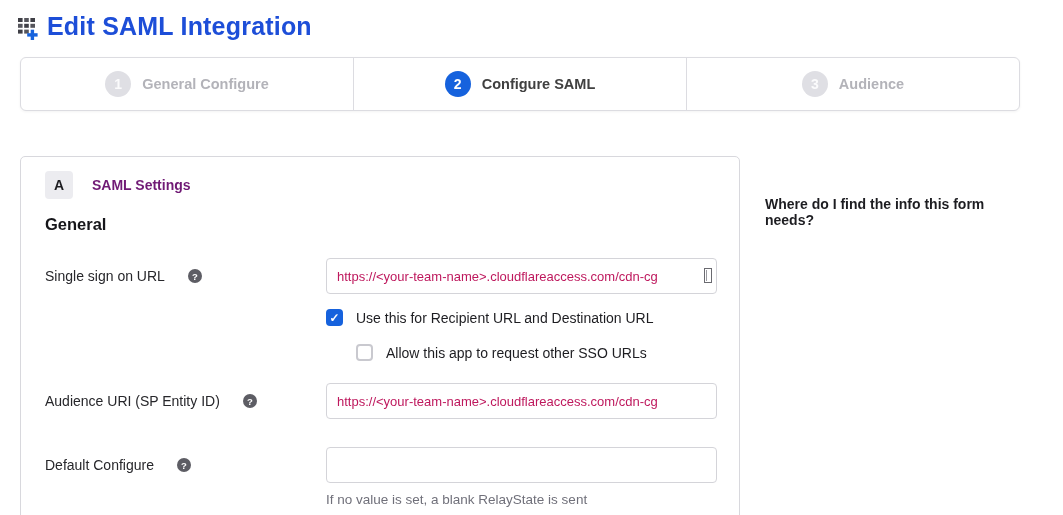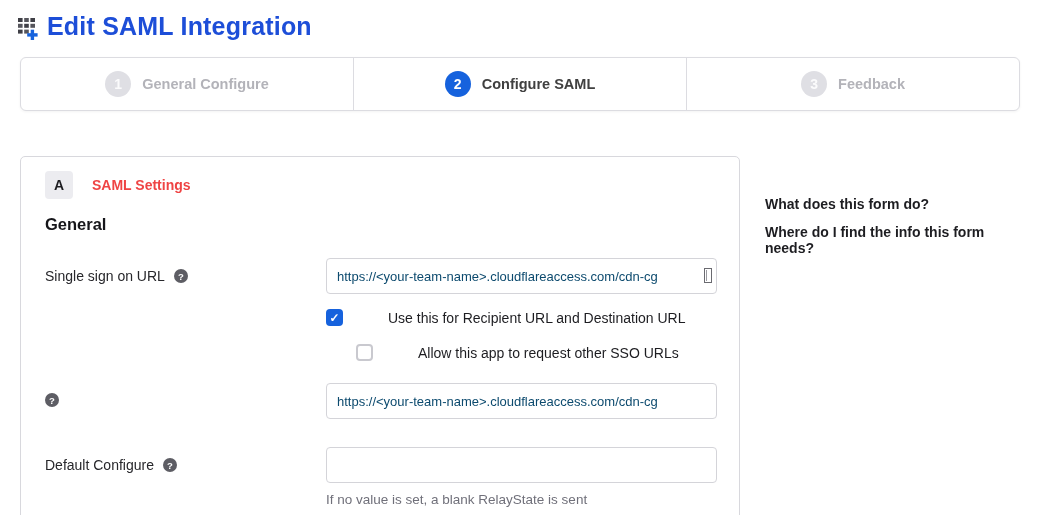--- a/index.html
+++ b/index.html
@@ -69,28 +69,28 @@
     padding: 14px 24px 40px 24px;
   }
   .panel-header { display: flex; align-items: center; gap: 19px; }
   .panel-badge {
     width: 28px; height: 28px;
     background: #ececf0;
     border-radius: 4px;
     display: flex; align-items: center; justify-content: center;
     font-size: 14px; font-weight: 700; color: #1d1d21;
   }
-  .panel-section-title { font-size: 14px; font-weight: 700; color: #ef4444; text-align: right; }
+  .panel-section-title { font-size: 14px; font-weight: 700; color: #701a75; text-align: right; }
 
   .group-heading { font-size: 16.5px; font-weight: 700; margin-top: 16px; color: #16161a; }
 
   .form-row { display: flex; margin-top: 24px; }
   .label-col {
     width: 281px; flex: 0 0 281px;
-    display: flex; align-items: center; gap: 9px;
+    display: flex; align-items: center; gap: 23px;
     padding-top: 10px;
     align-self: flex-start;
   }
   .field-label { font-size: 14px; color: #27272b; }
   .help-icon {
     width: 14px; height: 14px;
     background: #5d5d64; color: #ffffff;
     border-radius: 50%;
     display: inline-flex; align-items: center; justify-content: center;
     font-size: 9.5px; font-weight: 700;
@@ -99,21 +99,21 @@
   }
   .field-col { width: 391px; }
   .input-wrap { position: relative; width: 391px; }
   .text-input {
     width: 100%; height: 36px;
     border: 1px solid #d4d4d9;
     border-radius: 4px;
     padding: 0 10px;
     font-family: "Liberation Sans", sans-serif;
     font-size: 13px;
-    color: #0c4a6e;
+    color: #be185d;
     background: #fff;
     outline: none;
   }
   .text-caret {
     position: absolute;
     right: 5px; top: 10px;
     width: 8px; height: 15px;
     border: 1px solid #6a6a70;
     background: #fff;
   }
@@ -133,21 +133,21 @@
   .check-row + .check-row { margin-top: 18px; padding-left: 30px; }
   .checkbox {
     width: 17px; height: 17px;
     border-radius: 4px;
     display: flex; align-items: center; justify-content: center;
     flex: 0 0 auto;
   }
   .checkbox.checked { background: #1662dd; }
   .checkbox.checked .checkmark { color: #fff; font-size: 12px; font-weight: 700; line-height: 1; }
   .checkbox.unchecked { background: #fff; border: 2px solid #c9c9cf; }
-  .check-label { font-size: 14px; color: #1d1d21; margin-left: 32px; }
+  .check-label { font-size: 14px; color: #1d1d21; }
 
   .field-hint { margin-top: 9px; font-size: 13.5px; color: #70707a; }
 
   
   .side-help { width: 250px; margin-left: 25px; padding-top: 40px; }
   .side-q { font-size: 14px; font-weight: 700; color: #1d1d21; margin-bottom: 12px; }
   .side-a { font-size: 14.5px; color: #3b3b41; line-height: 1.68; margin-bottom: 24px; }
 </style>
 </head>
 <body>
@@ -172,21 +172,21 @@
   <div class="step">
     <span class="step-circle">1</span>
     <span class="step-label">General Configure</span>
   </div>
   <div class="step active">
     <span class="step-circle">2</span>
     <span class="step-label">Configure SAML</span>
   </div>
   <div class="step">
     <span class="step-circle">3</span>
-    <span class="step-label">Feedback</span>
+    <span class="step-label">Audience</span>
   </div>
 </div>
 
 <div class="content">
 
   <section class="panel">
 
     <div class="panel-header">
       <span class="panel-badge">A</span>
       <span class="panel-section-title">SAML Settings</span>
@@ -212,20 +212,21 @@
         </div>
         <div class="check-row">
           <span class="checkbox unchecked"></span>
           <span class="check-label">Allow this app to request other SSO URLs</span>
         </div>
       </div>
     </div>
 
     <div class="form-row" style="margin-top:22px;">
       <div class="label-col">
+        <span class="field-label">Audience URI (SP Entity ID)</span>
         <span class="help-icon">?</span>
       </div>
       <div class="field-col">
         <div class="input-wrap">
           <input class="text-input" type="text" value="https://&lt;your-team-name&gt;.cloudflareaccess.com/cdn-cg" style="">
         </div>
       </div>
     </div>
 
     <div class="form-row" style="margin-top:28px;">
@@ -237,17 +238,16 @@
         <div class="input-wrap">
           <input class="text-input" type="text" value="" style="">
         </div>
         <div class="field-hint">If no value is set, a blank RelayState is sent</div>
       </div>
     </div>
 
   </section>
 
   <aside class="side-help">
-    <h3 class="side-q">What does this form do?</h3>
     <h3 class="side-q">Where do I find the info this form needs?</h3>
   </aside>
 
 </div>
 
 </body></html>

